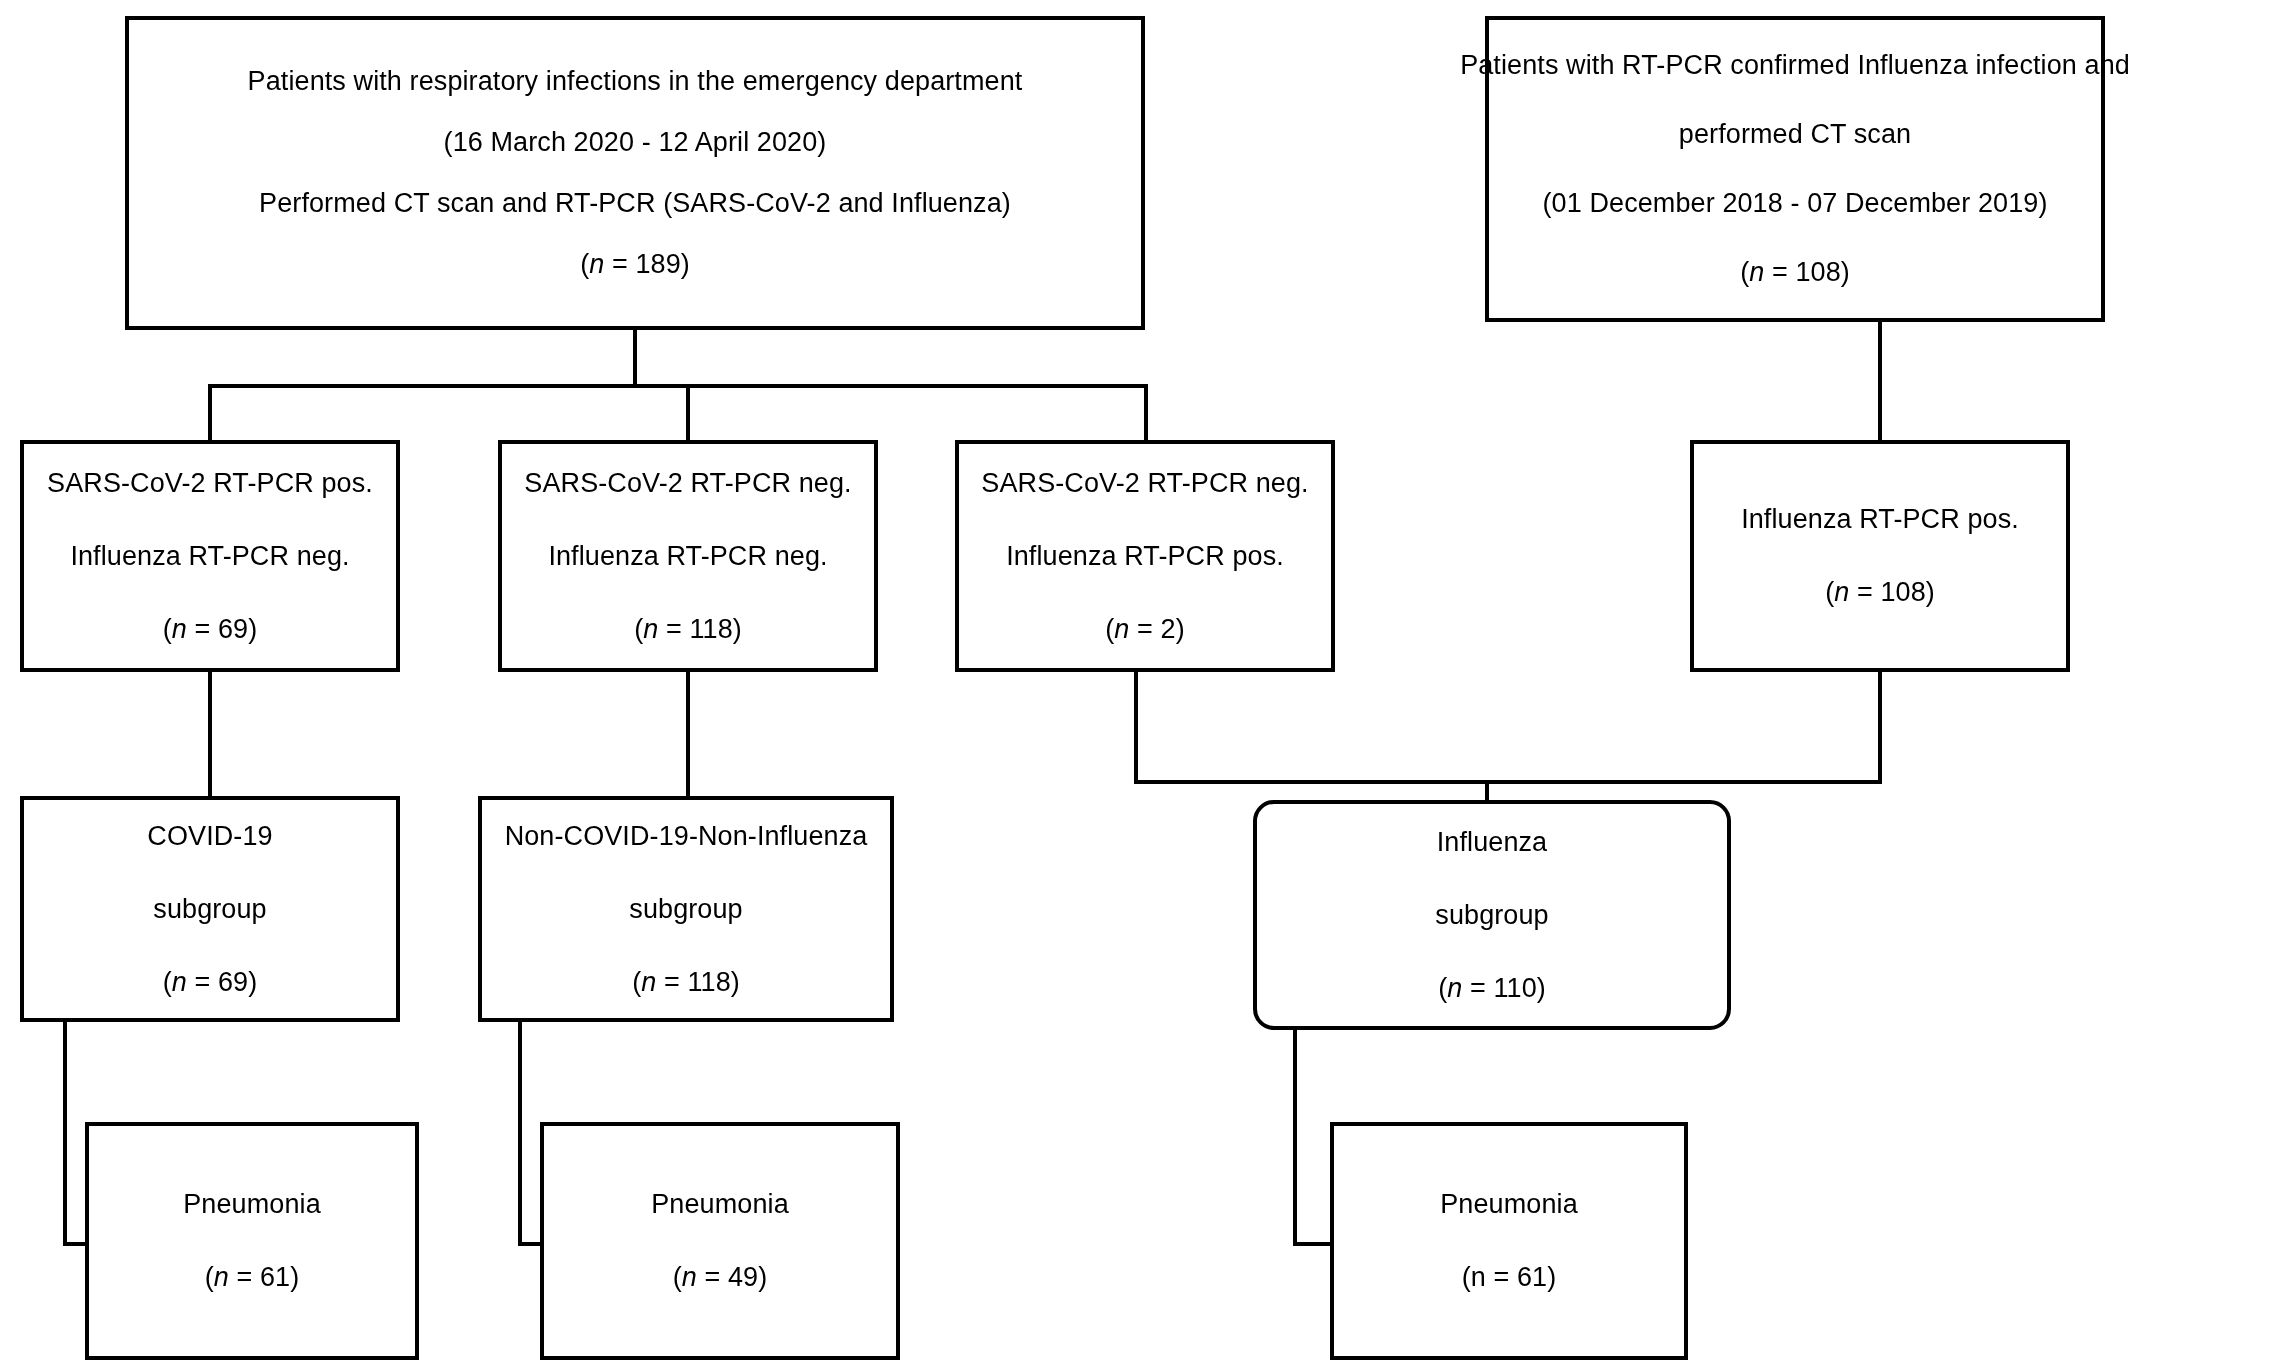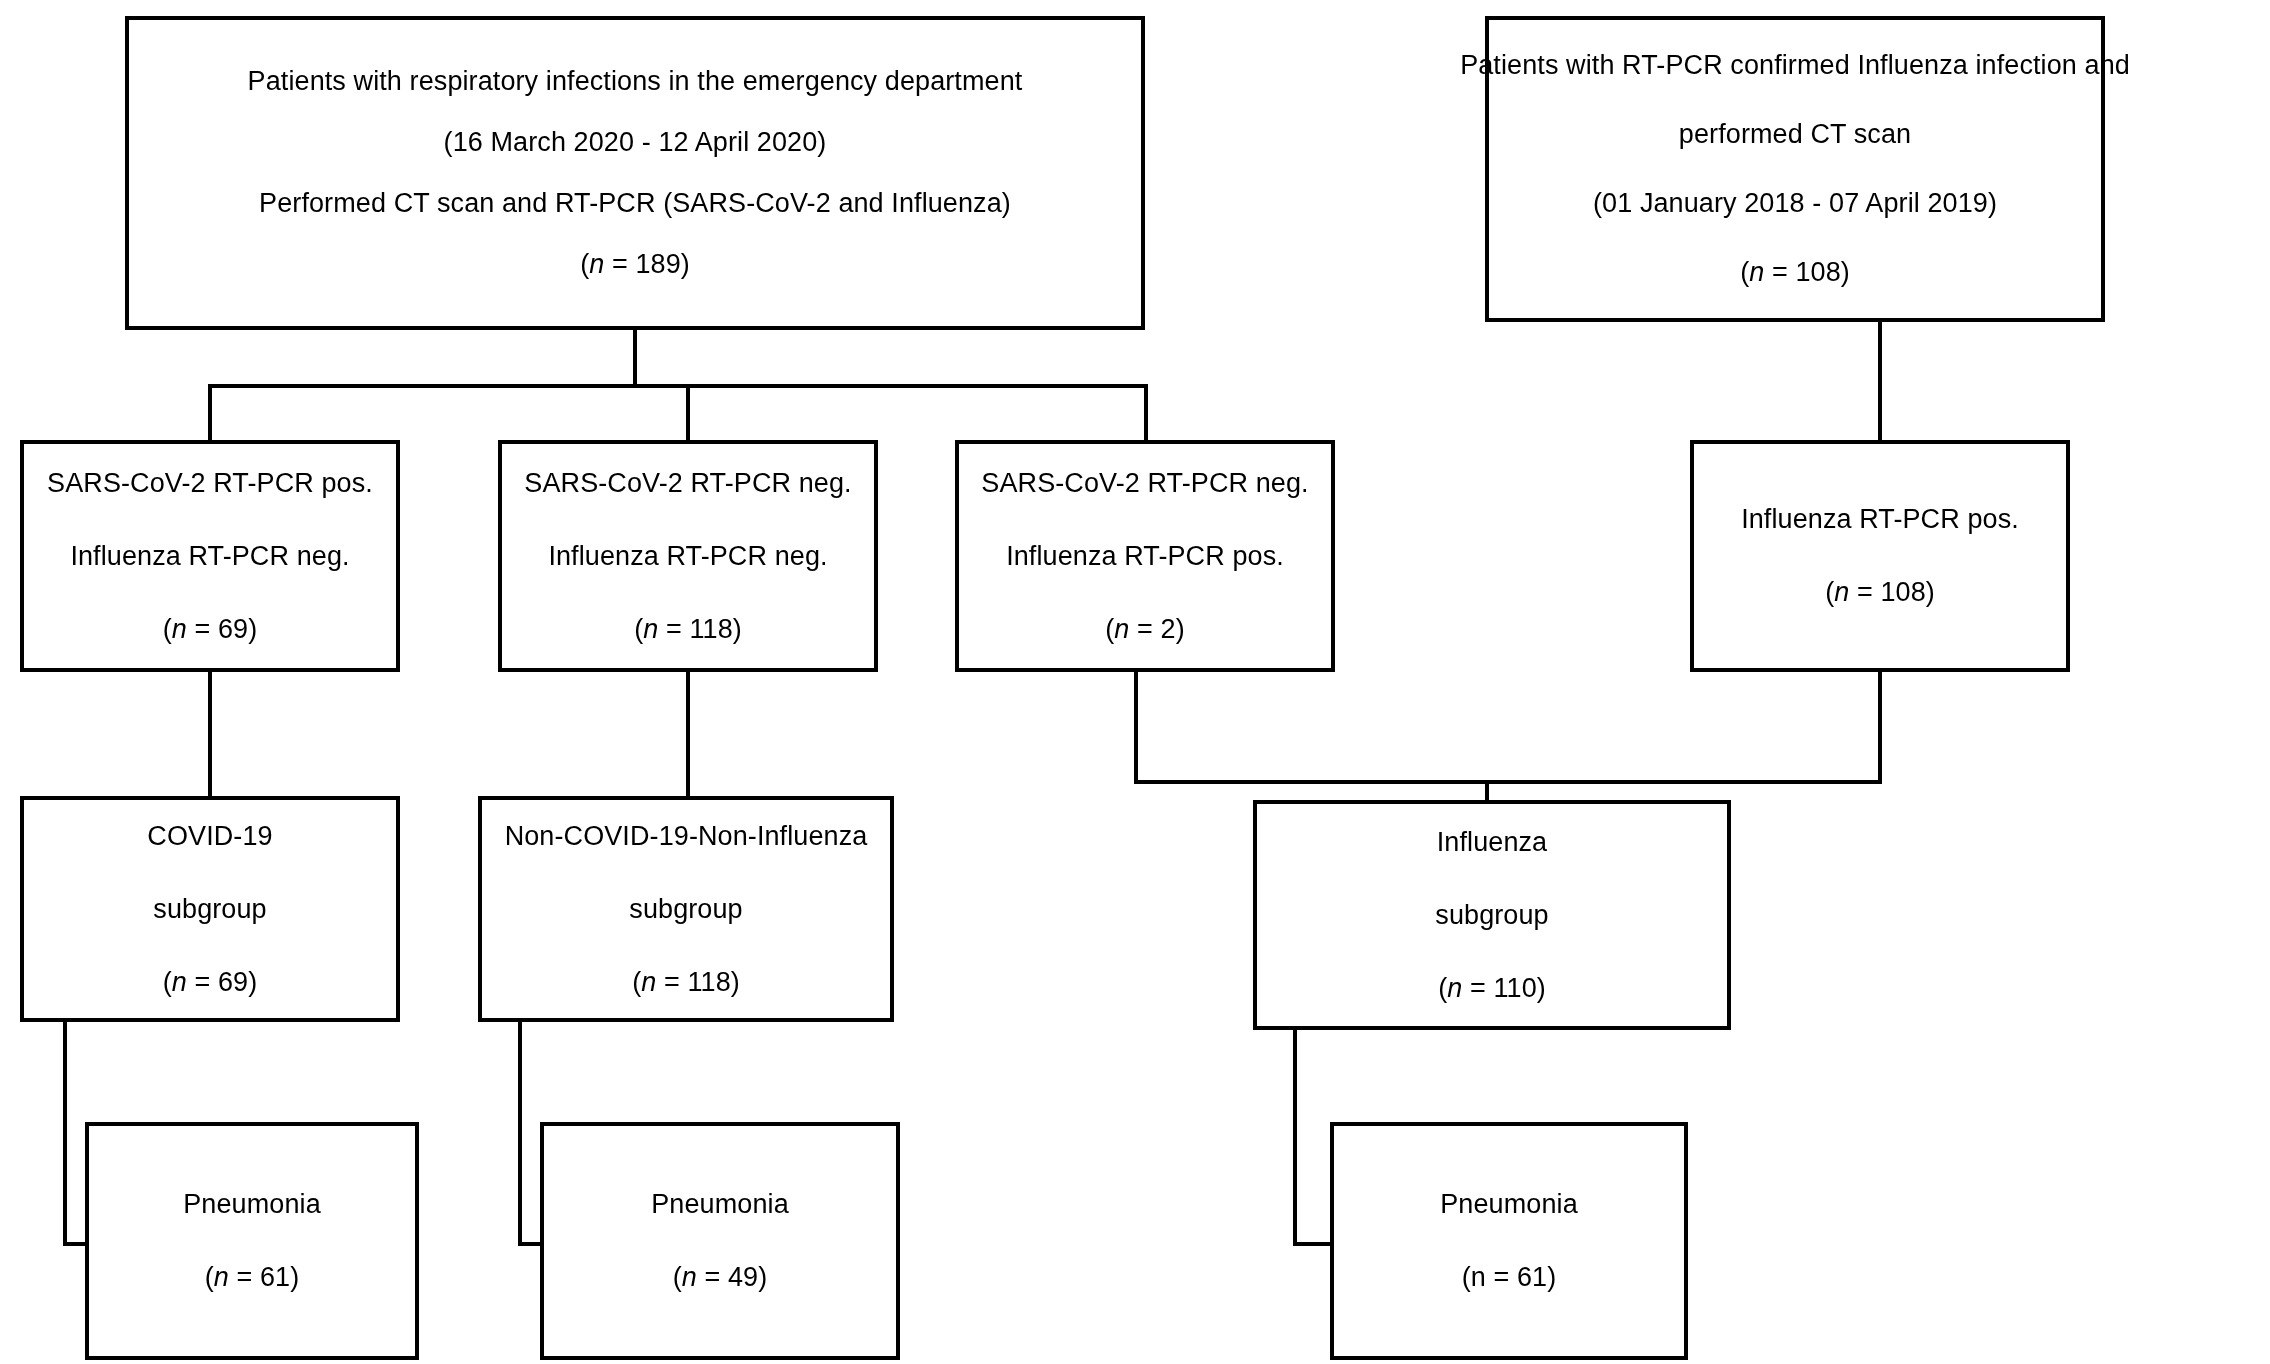--- a/index.html
+++ b/index.html
@@ -93,21 +93,21 @@
   <div class="box box-top-left" style="left:125px; top:16px; width:1020px; height:314px;">
     <span class="line">Patients with respiratory infections in the emergency department</span>
     <span class="line">(16 March 2020 - 12 April 2020)</span>
     <span class="line">Performed CT scan and RT-PCR (SARS-CoV-2 and Influenza)</span>
     <span class="line"><span>(</span><span class="it">n</span><span> = 189</span><span>)</span></span>
   </div>
 
   <div class="box box-top-right" style="left:1485px; top:16px; width:620px; height:306px;">
     <span class="line">Patients with RT-PCR confirmed Influenza infection and</span>
     <span class="line">performed CT scan</span>
-    <span class="line">(01 January 2018 - 07 April 2019)</span>
+    <span class="line">(01 December 2018 - 07 December 2019)</span>
     <span class="line"><span>(</span><span class="it">n</span><span> = 108</span><span>)</span></span>
   </div>
 
   <div class="box" style="left:20px; top:440px; width:380px; height:232px;">
     <span class="line">SARS-CoV-2 RT-PCR pos.</span>
     <span class="line">Influenza RT-PCR neg.</span>
     <span class="line"><span>(</span><span class="it">n</span><span> = 69</span><span>)</span></span>
   </div>
 
   <div class="box" style="left:498px; top:440px; width:380px; height:232px;">
@@ -132,21 +132,21 @@
     <span class="line">subgroup</span>
     <span class="line"><span>(</span><span class="it">n</span><span> = 69</span><span>)</span></span>
   </div>
 
   <div class="box" style="left:478px; top:796px; width:416px; height:226px;">
     <span class="line">Non-COVID-19-Non-Influenza</span>
     <span class="line">subgroup</span>
     <span class="line"><span>(</span><span class="it">n</span><span> = 118</span><span>)</span></span>
   </div>
 
-  <div class="box" style="left:1253px; top:800px; width:478px; height:230px;">
+  <div class="box" style="left:1253px; top:800px; width:478px; height:230px;border-radius:21px;">
     <span class="line">Influenza</span>
     <span class="line">subgroup</span>
     <span class="line"><span>(</span><span class="it">n</span><span> = 110</span><span>)</span></span>
   </div>
 
   <div class="box" style="left:85px; top:1122px; width:334px; height:238px;">
     <span class="line">Pneumonia</span>
     <span class="line"><span>(</span><span class="it">n</span><span> = 61</span><span>)</span></span>
   </div>
 

